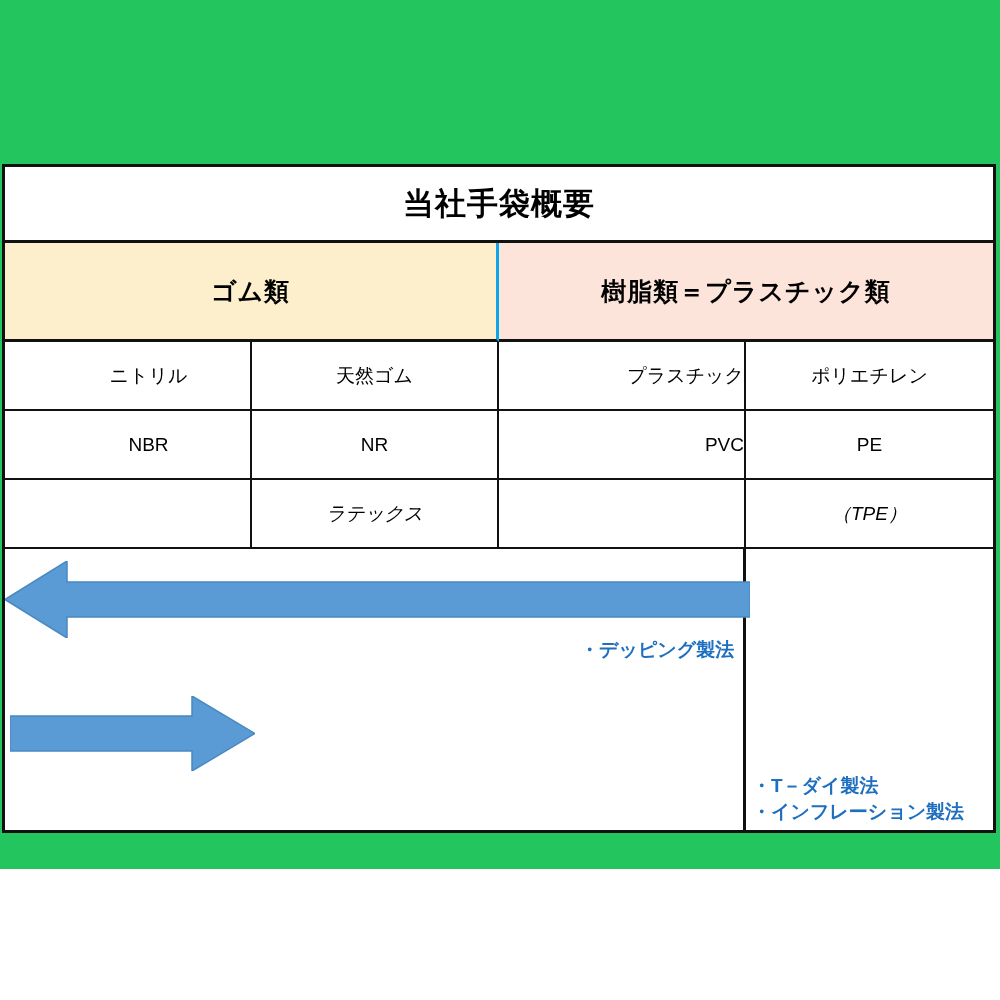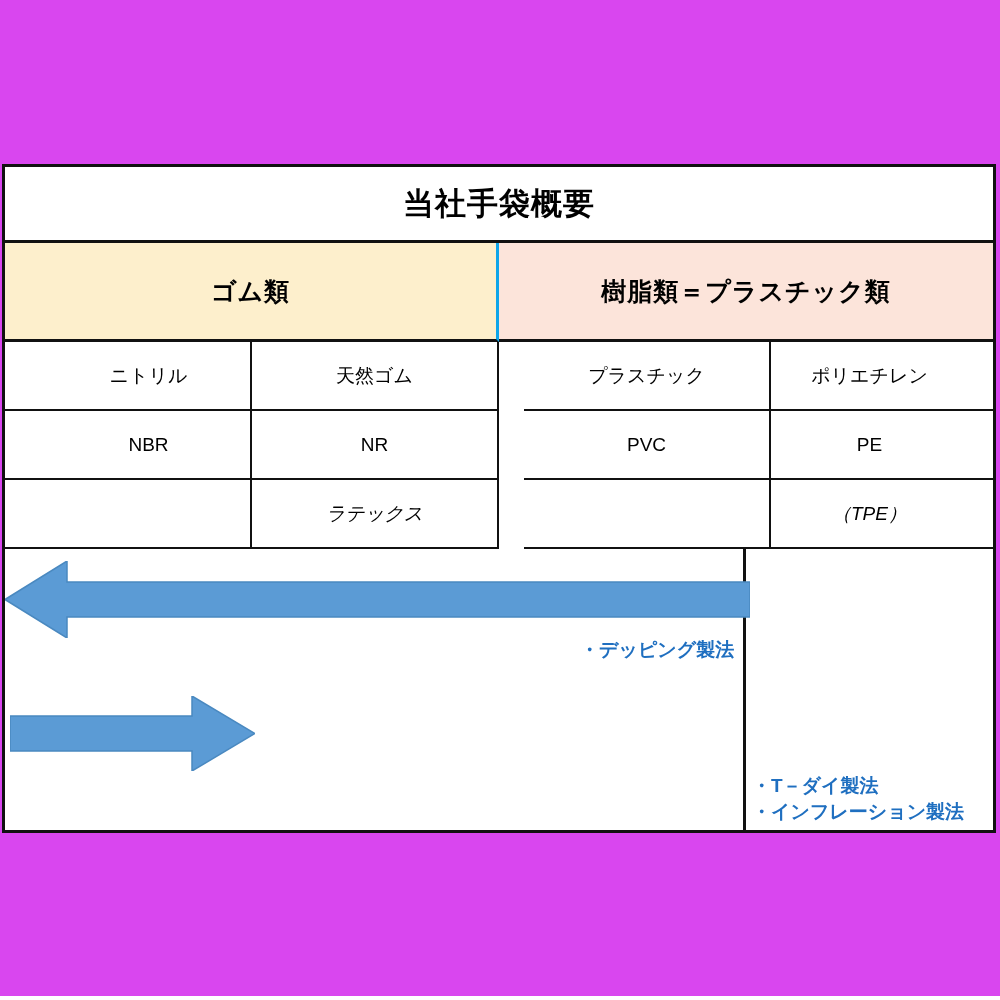--- a/index.html
+++ b/index.html
@@ -11,22 +11,22 @@
     width: 1000px;
     height: 1000px;
     font-family: "Liberation Sans", "DejaVu Sans", sans-serif;
     color: #000000;
     overflow: hidden;
   }
 
   #canvas {
     position: relative;
     width: 1000px;
-    height: 996px;
-    background: #d946ef;
+    height: 869px;
+    background: #22c55e;
   }
 
   
   .table-frame {
     position: absolute;
     left: 2px;
     top: 164px;
     width: 994px;
     height: 669px;
     box-sizing: border-box;
@@ -86,21 +86,21 @@
     border-right: 2px solid #111111;
   }
   .mrow-cell.last-col { border-right: none; }
 
   .r3 { top: 175px; }
   .r4 { top: 244px; }
   .r5 { top: 313px; border-bottom: 2px solid #111111; font-style: italic; }
 
   .c1 { left: 0;   width: 247px; padding-left: 42px; }
   .c2 { left: 247px; width: 247px; }
-  .c3 { left: 519px; width: 247px; }
+  .c3 { left: 494px; width: 247px; justify-content: flex-end; }
   .c4 { left: 741px; width: 247px; }
 
   .cell-text { pointer-events: none; }
 
   
   .proc-region {
     position: absolute;
     left: 0;
     top: 382px;
     width: 988px;

